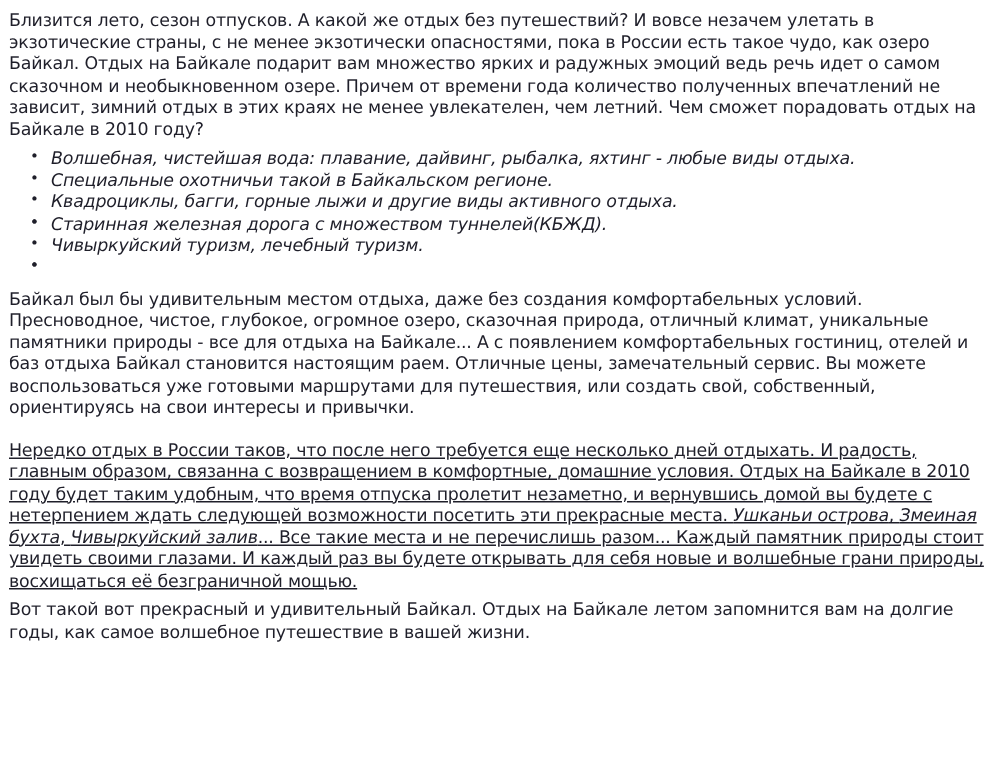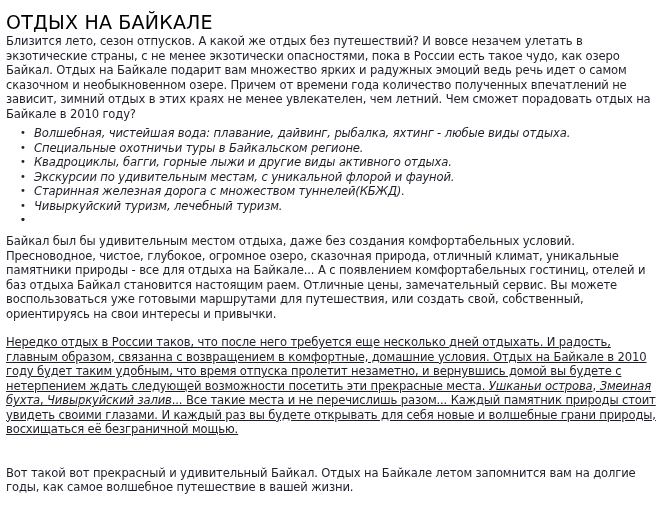--- a/index.html
+++ b/index.html
@@ -47,36 +47,35 @@
     }
     ul.features li .bullet {
       position: absolute;
       left: -14px;
       top: 0;
       font-style: normal;
       font-size: 10px;
     }
     .p2 { margin-top: 21px; }
     .p3 { margin-top: 14px; text-decoration: underline; }
-    .p4 { margin-top: 29px; }
+    .p4 { margin-top: 5px; }
     em { font-style: italic; }
   </style>
 </head>
 <body>
 
 <div class="article">
-  <h1 class="title">ОТДЫХ НА БАЙКАЛЕ</h1>
 
   <p class="p1">Близится лето, сезон отпусков. А какой же отдых без путешествий? И вовсе незачем улетать в экзотические страны, с не менее экзотически опасностями, пока в России есть такое чудо, как озеро Байкал. Отдых на Байкале подарит вам множество ярких и радужных эмоций ведь речь идет о самом сказочном и необыкновенном озере. Причем от времени года количество полученных впечатлений не зависит, зимний отдых в этих краях не менее увлекателен, чем летний. Чем сможет порадовать отдых на Байкале в 2010 году?</p>
 
   <ul class="features">
     <li><span class="bullet">•</span><span>Волшебная, чистейшая вода: плавание, дайвинг, рыбалка, яхтинг - любые виды отдыха.</span></li>
-    <li><span class="bullet">•</span><span>Специальные охотничьи туры в Байкальском регионе.</span></li>
+    <li><span class="bullet">•</span><span>Специальные охотничьи такой в Байкальском регионе.</span></li>
     <li><span class="bullet">•</span><span>Квадроциклы, багги, горные лыжи и другие виды активного отдыха.</span></li>
-    <li><span class="bullet">•</span><span>Экскурсии по удивительным местам, с уникальной флорой и фауной.</span></li>
+    <li><span class="bullet">•</span></li>
     <li><span class="bullet">•</span><span>Старинная железная дорога с множеством туннелей(КБЖД).</span></li>
     <li><span class="bullet">•</span><span>Чивыркуйский туризм, лечебный туризм.</span></li>
     <li><span class="bullet">•</span></li>
     <li><span class="bullet">•</span></li>
   </ul>
 
   <p class="p2">Байкал был бы удивительным местом отдыха, даже без создания комфортабельных условий. Пресноводное, чистое, глубокое, огромное озеро, сказочная природа, отличный климат, уникальные памятники природы - все для отдыха на Байкале... А с появлением комфортабельных гостиниц, отелей и баз отдыха Байкал становится настоящим раем. Отличные цены, замечательный сервис. Вы можете воспользоваться уже готовыми маршрутами для путешествия, или создать свой, собственный, ориентируясь на свои интересы и привычки.</p>
 
   <p class="p3"><span>Нередко отдых в России таков, что после него требуется еще несколько дней отдыхать. И радость, главным образом, связанна с возвращением в комфортные, домашние условия. Отдых на Байкале в 2010 году будет таким удобным, что время отпуска пролетит незаметно, и вернувшись домой вы будете с нетерпением ждать следующей возможности посетить эти прекрасные места. </span><em>Ушканьи острова</em><span>, </span><em>Змеиная бухта</em><span>, </span><em>Чивыркуйский залив</em><span>... Все такие места и не перечислишь разом... Каждый памятник природы стоит увидеть своими глазами. И каждый раз вы будете открывать для себя новые и волшебные грани природы, восхищаться её безграничной мощью.</span></p>
 

